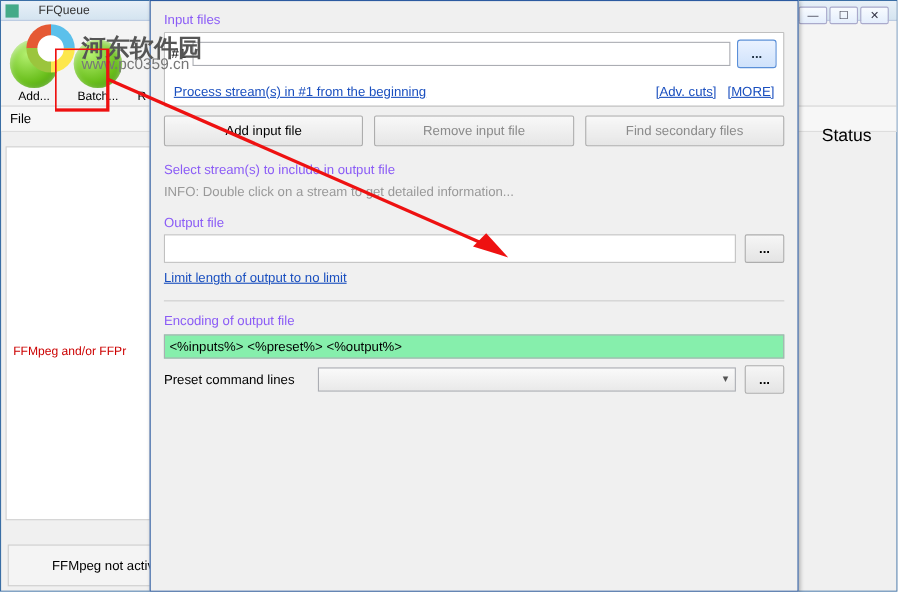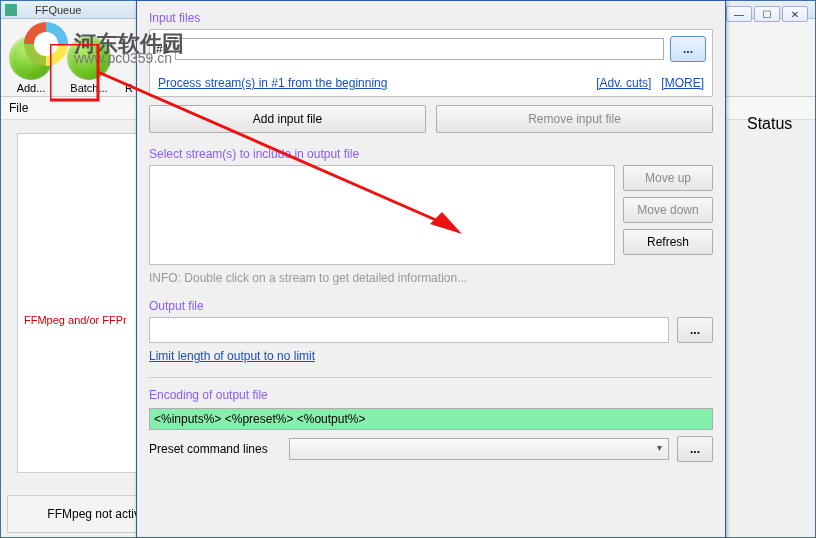--- a/index.html
+++ b/index.html
@@ -10,21 +10,21 @@
 .bg-titlebar { height: 18px; background: linear-gradient(#e8f0f8, #d4e4f0); border-bottom: 1px solid #b0c4de; display: flex; align-items: center; padding: 0 4px; }
 .bg-titlebar .icon { width: 12px; height: 12px; background: #4a8; margin-right: 4px; }
 .bg-titlebar .title { font-size: 11px; color: #333; padding-left: 14px; }
 .bg-toolbar { height: 78px; background: #f4f4f4; display: flex; align-items: flex-end; padding: 0 8px 2px; gap: 14px; border-bottom: 1px solid #ccc; }
 .bg-tool { display: flex; flex-direction: column; align-items: center; cursor: pointer; }
 .bg-tool .ico { width: 44px; height: 44px; border-radius: 50%; background: radial-gradient(circle at 35% 30%, #b4f070, #6abf1c 60%, #3d8a0e); box-shadow: inset 0 2px 6px rgba(255,255,255,0.6); position: relative; }
 .bg-tool .ico.add::before { content:"+"; position: absolute; right:-2px; top:-2px; width:14px; height:14px; background:#2a7; color:#fff; border-radius:50%; font-size:12px; text-align:center; line-height:14px; }
 .bg-tool span { font-size: 11px; margin-top: 2px; }
 .bg-colhdr { display:flex; background:#f7f7f7; border-bottom:1px solid #ddd; padding:4px 8px; }
 .bg-colhdr .c1 { width:120px; }
-.bg-filelist { position:absolute; left:16px; top:132px; width:132px; height:340px; background:#fff; border:1px solid #ccc; display:flex; flex-direction:column; }
+.bg-filelist { position:absolute; left:4px; top:132px; width:132px; height:340px; background:#fff; border:1px solid #ccc; display:flex; flex-direction:column; }
 .bg-filelist .msg { position:absolute; top:180px; left:6px; color:#c00; font-size:11px; }
 .bg-status { position:absolute; left:6px; bottom:4px; width:180px; height:38px; background:#f4f4f4; border:1px solid #ccc; display:flex; align-items:center; justify-content:center; font-size:11px; }
 
 .top-ctrl { position:absolute; right:8px; top:6px; display:flex; gap:2px; }
 .top-ctrl div { width:26px; height:16px; border:1px solid #aac; border-radius:2px; background:linear-gradient(#f8fbff,#e4eefc); display:flex; align-items:center; justify-content:center; font-size:10px; color:#334; }
 
 .bg-statuscol { position:absolute; right:8px; top:114px; width:60px; font-size:16px; }
 
 
 .dialog { position: absolute; left: 136px; top: 0; width: 590px; height: 538px; background: #f0f0f0; border: 1px solid #2c5aa0; box-shadow: 1px 1px 4px rgba(0,0,0,0.3); padding: 10px 12px 4px; overflow:hidden; }
@@ -126,31 +126,24 @@
       <div class="rlinks">
         <a>[Adv. cuts]</a>
         <a>[MORE]</a>
       </div>
     </div>
   </div>
 
   <div class="btn-row">
     <button class="btn">Add input file</button>
     <button class="btn disabled">Remove input file</button>
+    <button class="btn disabled">Find secondary files</button>
   </div>
 
   <div class="grp-label" style="margin-top:14px;">Select stream(s) to include in output file</div>
-  <div class="streams-wrap">
-    <div class="streams-box"></div>
-    <div class="stream-btns">
-      <button class="btn small disabled">Move up</button>
-      <button class="btn small disabled">Move down</button>
-      <button class="btn small">Refresh</button>
-    </div>
-  </div>
   <div class="info-line">INFO: Double click on a stream to get detailed information...</div>
 
   <div class="grp-label" style="margin-top:14px;">Output file</div>
   <div class="output-row">
     <div class="out-in"></div>
     <button class="btn-ell2">...</button>
   </div>
   <a style="color:#1a4fbf;text-decoration:underline;display:inline-block;margin-top:6px;">Limit length of output to no limit</a>
 
   <hr class="sep">

